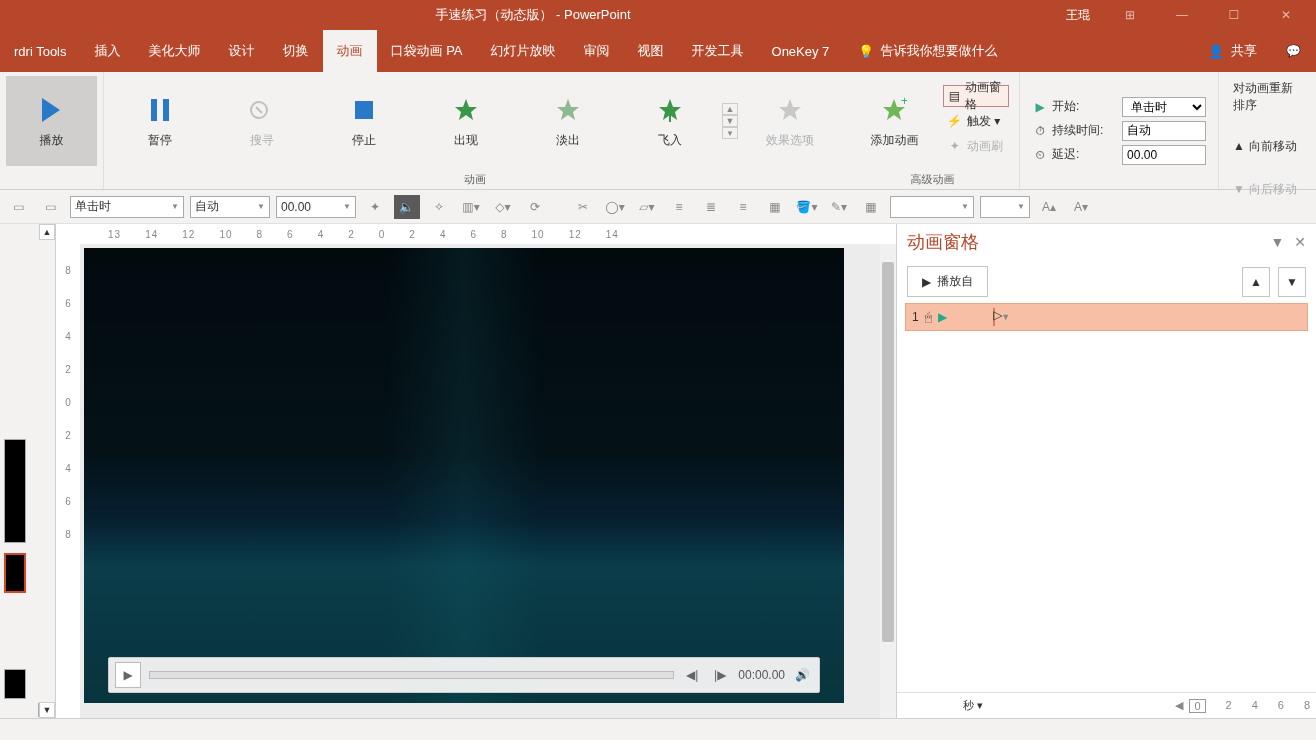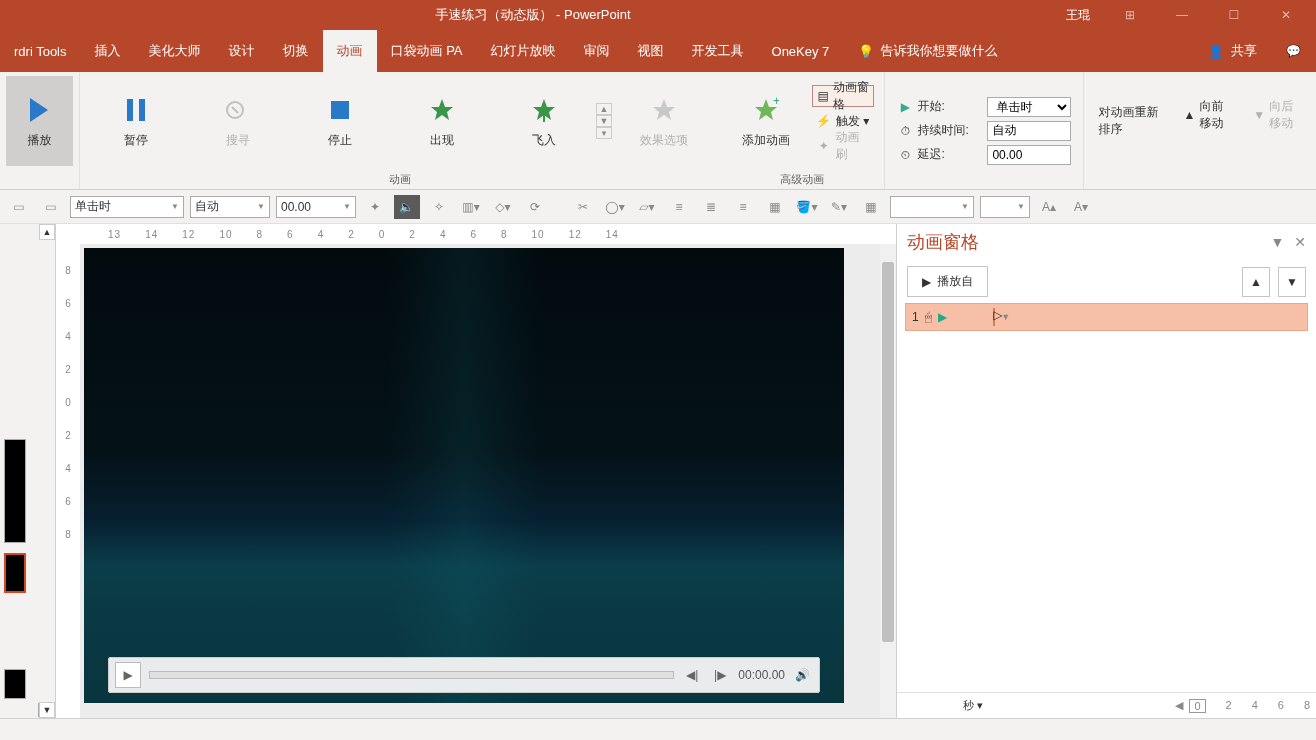--- a/index.html
+++ b/index.html
@@ -35,21 +35,21 @@
 
 .adv-col { display: flex; flex-direction: column; gap: 3px; padding: 2px 4px; }
 .adv-row { display: flex; align-items: center; gap: 4px; font-size: 12px; height: 22px; padding: 0 4px; cursor: pointer; }
 .small-icon { width: 16px; height: 16px; display: flex; align-items: center; justify-content: center; }
 
 .timing-col { display: flex; flex-direction: column; gap: 4px; padding: 4px 6px; }
 .timing-row { display: flex; align-items: center; gap: 4px; font-size: 12px; }
 .timing-label { width: 66px; }
 .timing-input { width: 84px; height: 20px; border: 1px solid #ababab; background: #fff; padding: 0 4px; font-size: 12px; }
 
-.reorder-col { display: flex; flex-direction: row; gap: 21px; padding: 4px 8px; }
+.reorder-col { display: flex; flex-direction: column; gap: 21px; padding: 4px 8px; }
 .reorder-label { font-size: 12px; }
 .reorder-btn { display: flex; align-items: center; gap: 4px; font-size: 12px; height: 22px; cursor: pointer; }
 
 .toolbar2 { height: 34px; background: #f3f2f1; border-bottom: 1px solid #e0e0e0; display: flex; align-items: center; padding: 0 6px; gap: 6px; }
 .tb2-drop { height: 22px; border: 1px solid #ababab; background: #fff; display: flex; align-items: center; padding: 0 4px; font-size: 12px; position: relative; }
 .tb2-drop:after { content: "▼"; font-size: 8px; color: #888; position: absolute; right: 4px; }
 .tb2-btn { width: 26px; height: 24px; display: flex; align-items: center; justify-content: center; color: #888; cursor: pointer; }
 .tb2-btn.dark { background: #5a5a5a; color: #fff; }
 
 .workspace { display: flex; height: calc(740px - 30px - 42px - 118px - 34px - 22px); }
@@ -140,21 +140,21 @@
   <div class="menu-spacer"></div>
   <div class="share-btn">
     <span>👤</span>
     <span>共享</span>
   </div>
   <div class="win-btn">💬</div>
 </div>
 
 <div class="ribbon">
 
-  <div class="ribbon-group" style="width:80px">
+  <div class="ribbon-group" style="width:104px">
     <div class="ribbon-group-body">
       <div class="big-btn selected">
         <div class="icon">
             <svg width="20" height="24">
               <polygon points="0,0 18,12 0,24" fill="#2a79c8"></polygon>
             </svg>
           </div>
         <div class="lbl">播放</div>
       </div>
     </div>
@@ -189,20 +189,28 @@
           </div>
         <div class="lbl">停止</div>
       </div>
       <div class="big-btn">
         <div class="icon">
             <svg width="26" height="26">
               <polygon points="13,2 16,10 24,10 18,15 20,23 13,18 6,23 8,15 2,10 10,10" fill="#3a9648"></polygon>
             </svg>
           </div>
         <div class="lbl">出现</div>
+      </div>
+      <div class="big-btn">
+        <div class="icon">
+            <svg width="26" height="26">
+              <polygon points="13,2 16,10 24,10 18,15 20,23 13,18 6,23 8,15 2,10 10,10" fill="#8fb990"></polygon>
+            </svg>
+          </div>
+        <div class="lbl">淡出</div>
       </div>
       <div class="big-btn">
         <div class="icon">
             <svg width="26" height="26">
               <polygon points="13,2 16,10 24,10 18,15 20,23 13,18 6,23 8,15 2,10 10,10" fill="#3a9648"></polygon>
               <line x1="13" y1="13" x2="13" y2="25" stroke="#3a9648" stroke-width="2"></line>
             </svg>
           </div>
         <div class="lbl">飞入</div>
       </div>

